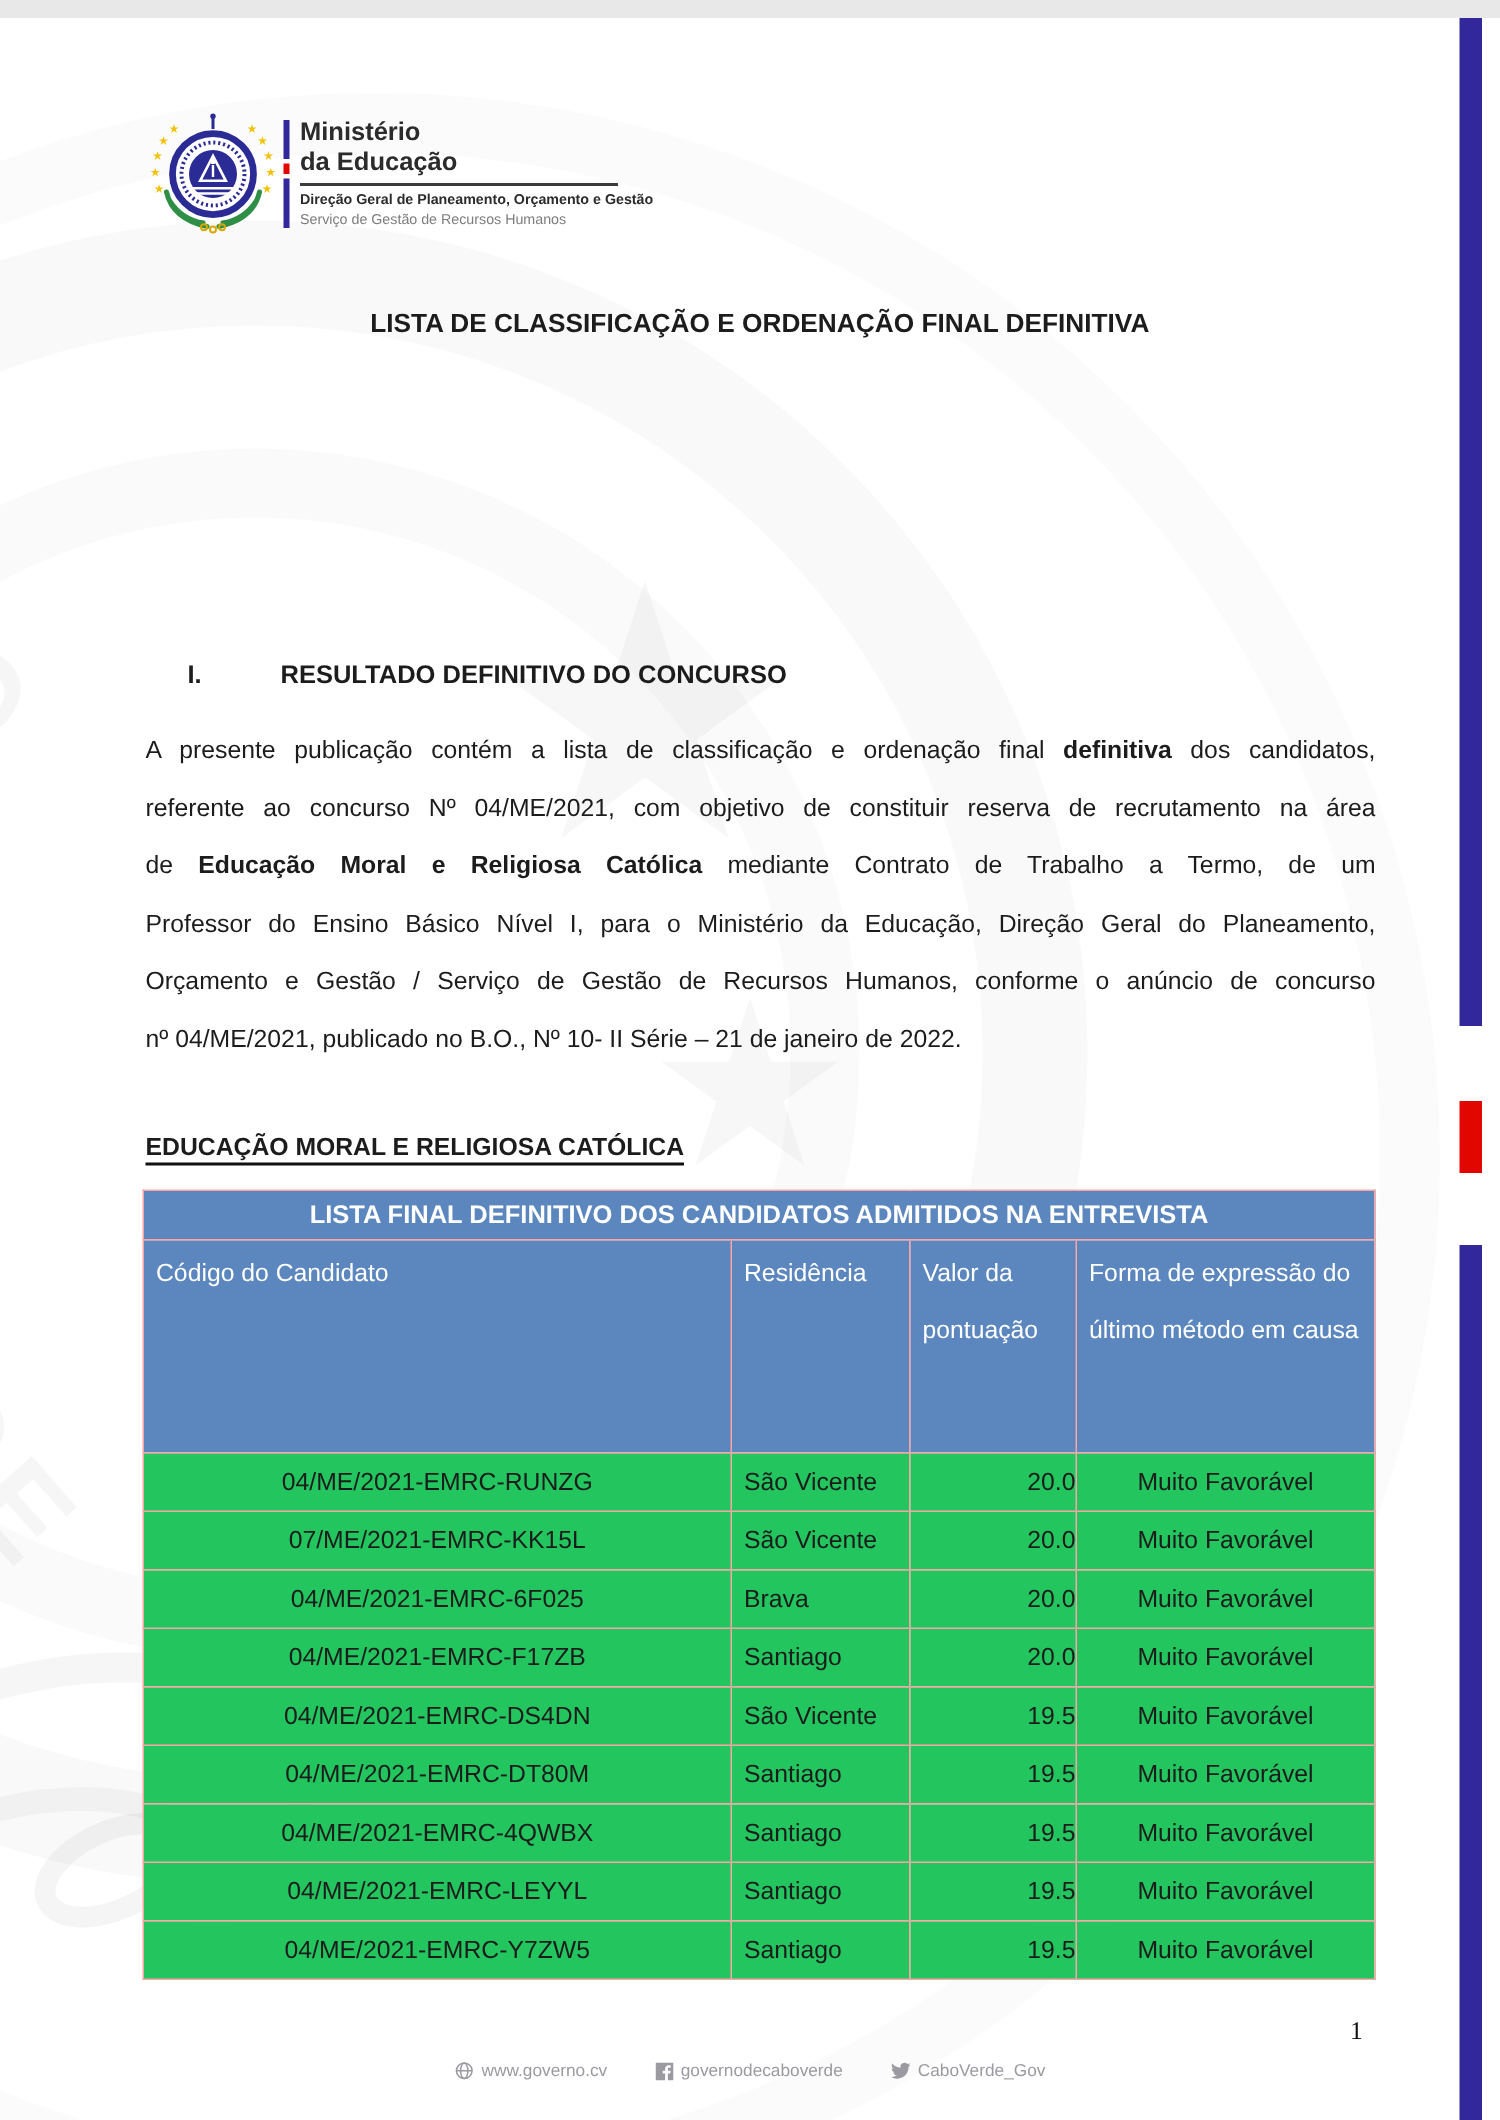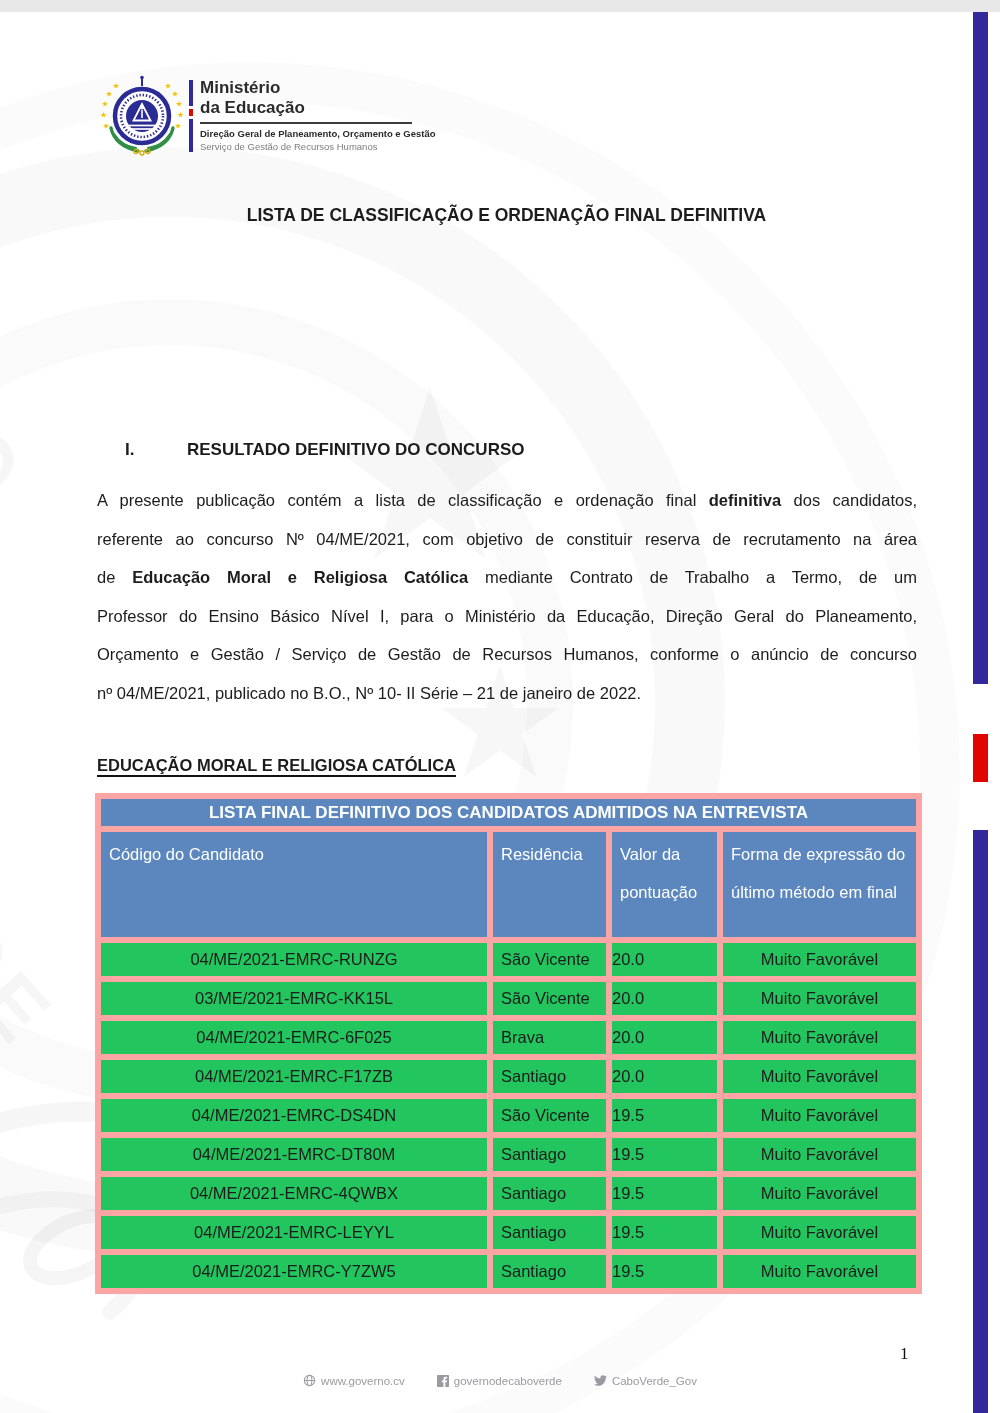--- a/index.html
+++ b/index.html
@@ -37,30 +37,30 @@
   .section-h .num { width:62px; }
   .para { position:absolute; left:97px; top:469px; width:820px; font-size:16.5px; }
   .para .pline { line-height:38.5px; height:38.5px; text-align:justify;
     text-align-last:justify; overflow:hidden; white-space:nowrap; }
   .para .pline.last { text-align-last:left; }
   .subject-h { position:absolute; left:97px; top:744px; font-size:16.5px; }
   .subject-h span { font-weight:bold; border-bottom:2px solid #111; padding-bottom:1px; }
   
   table.results { position:absolute; left:95px; top:781px; width:821px;
     border-collapse:collapse; table-layout:fixed; }
-  table.results td, table.results th { border:6px solid #fca5a5; }
+  table.results td, table.results th { border:1px solid #fca5a5; }
   .banner-cell { background:#5b87be; color:#fff; font-weight:bold;
     text-align:center; font-size:17px; height:33px; }
   th.colhead { background:#5b87be; color:#fff; font-weight:normal;
     font-size:16.5px; text-align:left; vertical-align:top;
-    padding:3px 8px 8px 8px; line-height:38px; height:111px; }
+    padding:3px 8px 8px 8px; line-height:38px; height:142px; }
   td.cell { font-size:16.5px; height:39px; background:#22c55e; }
   td.c-code { text-align:center; }
   td.c-res { text-align:left; padding-left:8px; }
-  td.c-val { text-align:left; }
+  td.c-val { text-align:right; }
   td.c-expr { text-align:center; }
   
   .page-num { position:absolute; left:900px; top:1332px;
     font-family:"Liberation Serif", serif; font-size:17px; color:#111; }
   .footer { position:absolute; left:0; top:1362px; width:1000px;
     display:flex; justify-content:center; align-items:center; gap:32px;
     color:#9a9aa0; font-size:11.5px; }
   .footer .item { display:flex; align-items:center; gap:5px; }
 </style>
 </head>
@@ -166,30 +166,30 @@
         <col style="width:199px">
       </colgroup>
     <tbody>
         <tr>
       <td class="banner-cell" colspan="4">LISTA FINAL DEFINITIVO DOS CANDIDATOS ADMITIDOS NA ENTREVISTA</td>
     </tr>
     <tr>
       <th class="colhead">Código do Candidato</th>
       <th class="colhead">Residência</th>
       <th class="colhead">Valor da pontuação</th>
-      <th class="colhead">Forma de expressão do último método em final</th>
+      <th class="colhead">Forma de expressão do último método em causa</th>
     </tr>
     <tr>
       <td class="cell c-code">04/ME/2021-EMRC-RUNZG</td>
       <td class="cell c-res">São Vicente</td>
       <td class="cell c-val">20.0</td>
       <td class="cell c-expr">Muito Favorável</td>
     </tr>
     <tr>
-      <td class="cell c-code">03/ME/2021-EMRC-KK15L</td>
+      <td class="cell c-code">07/ME/2021-EMRC-KK15L</td>
       <td class="cell c-res">São Vicente</td>
       <td class="cell c-val">20.0</td>
       <td class="cell c-expr">Muito Favorável</td>
     </tr>
     <tr>
       <td class="cell c-code">04/ME/2021-EMRC-6F025</td>
       <td class="cell c-res">Brava</td>
       <td class="cell c-val">20.0</td>
       <td class="cell c-expr">Muito Favorável</td>
     </tr>

